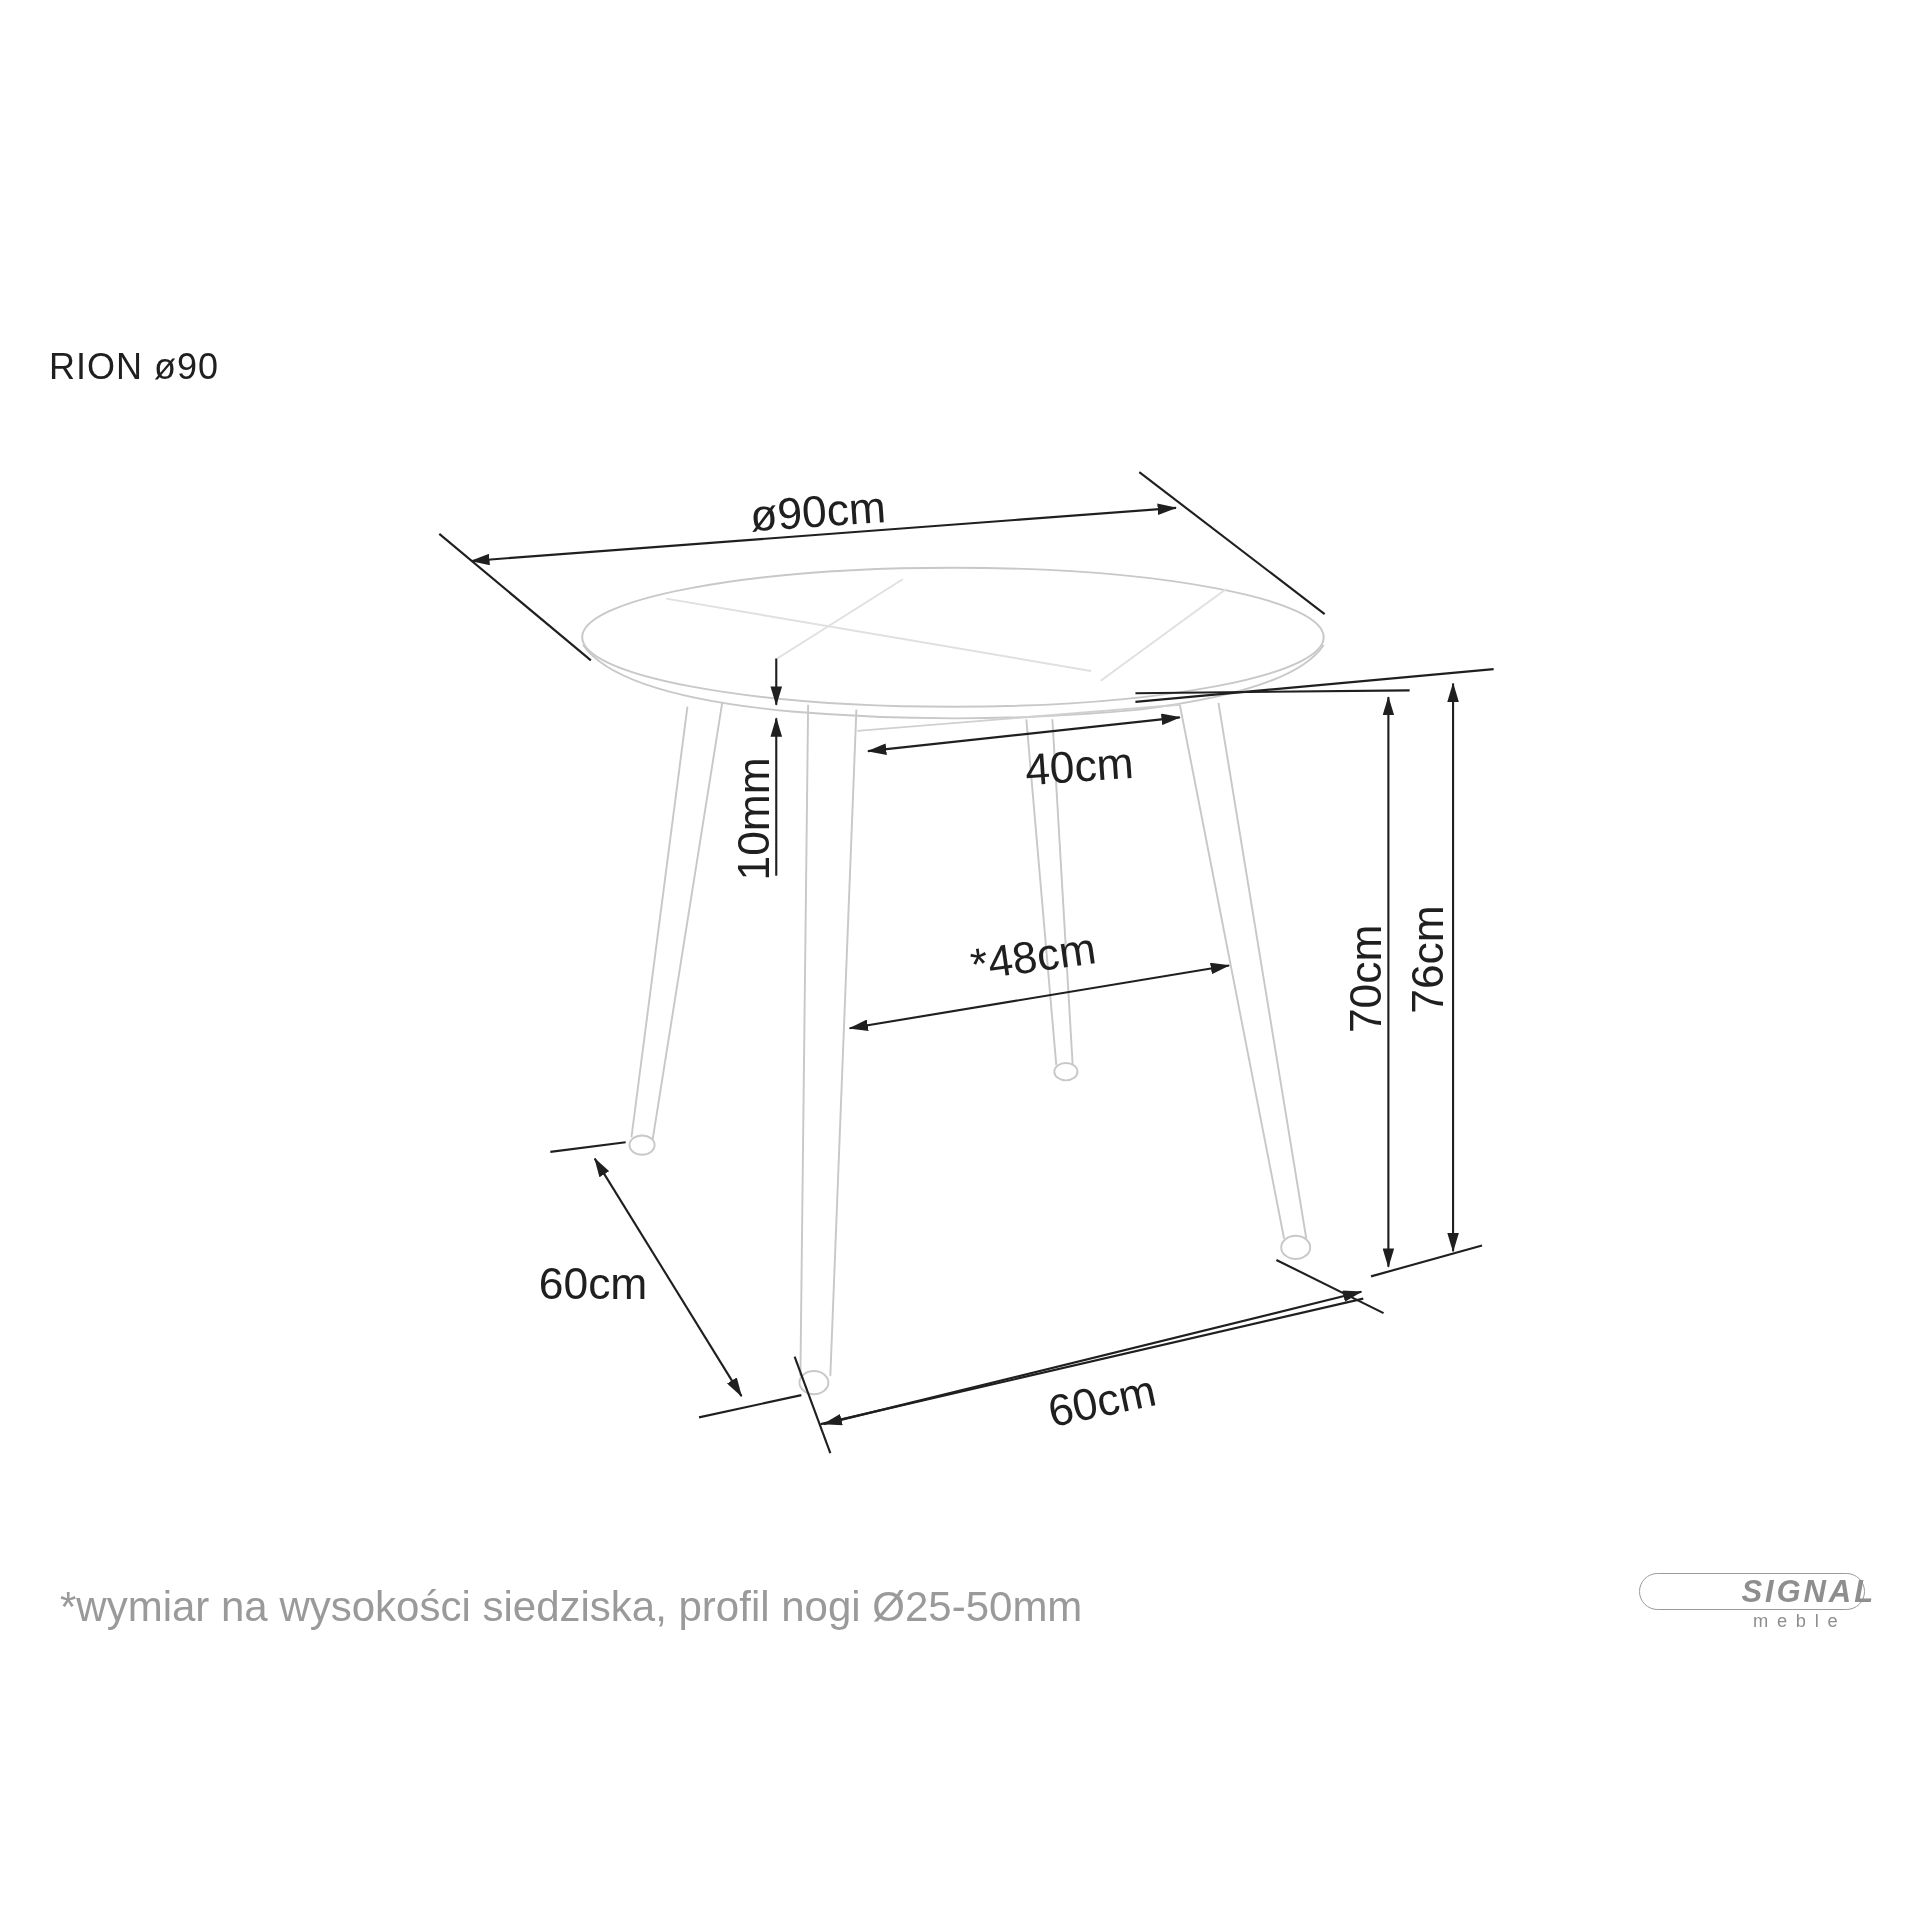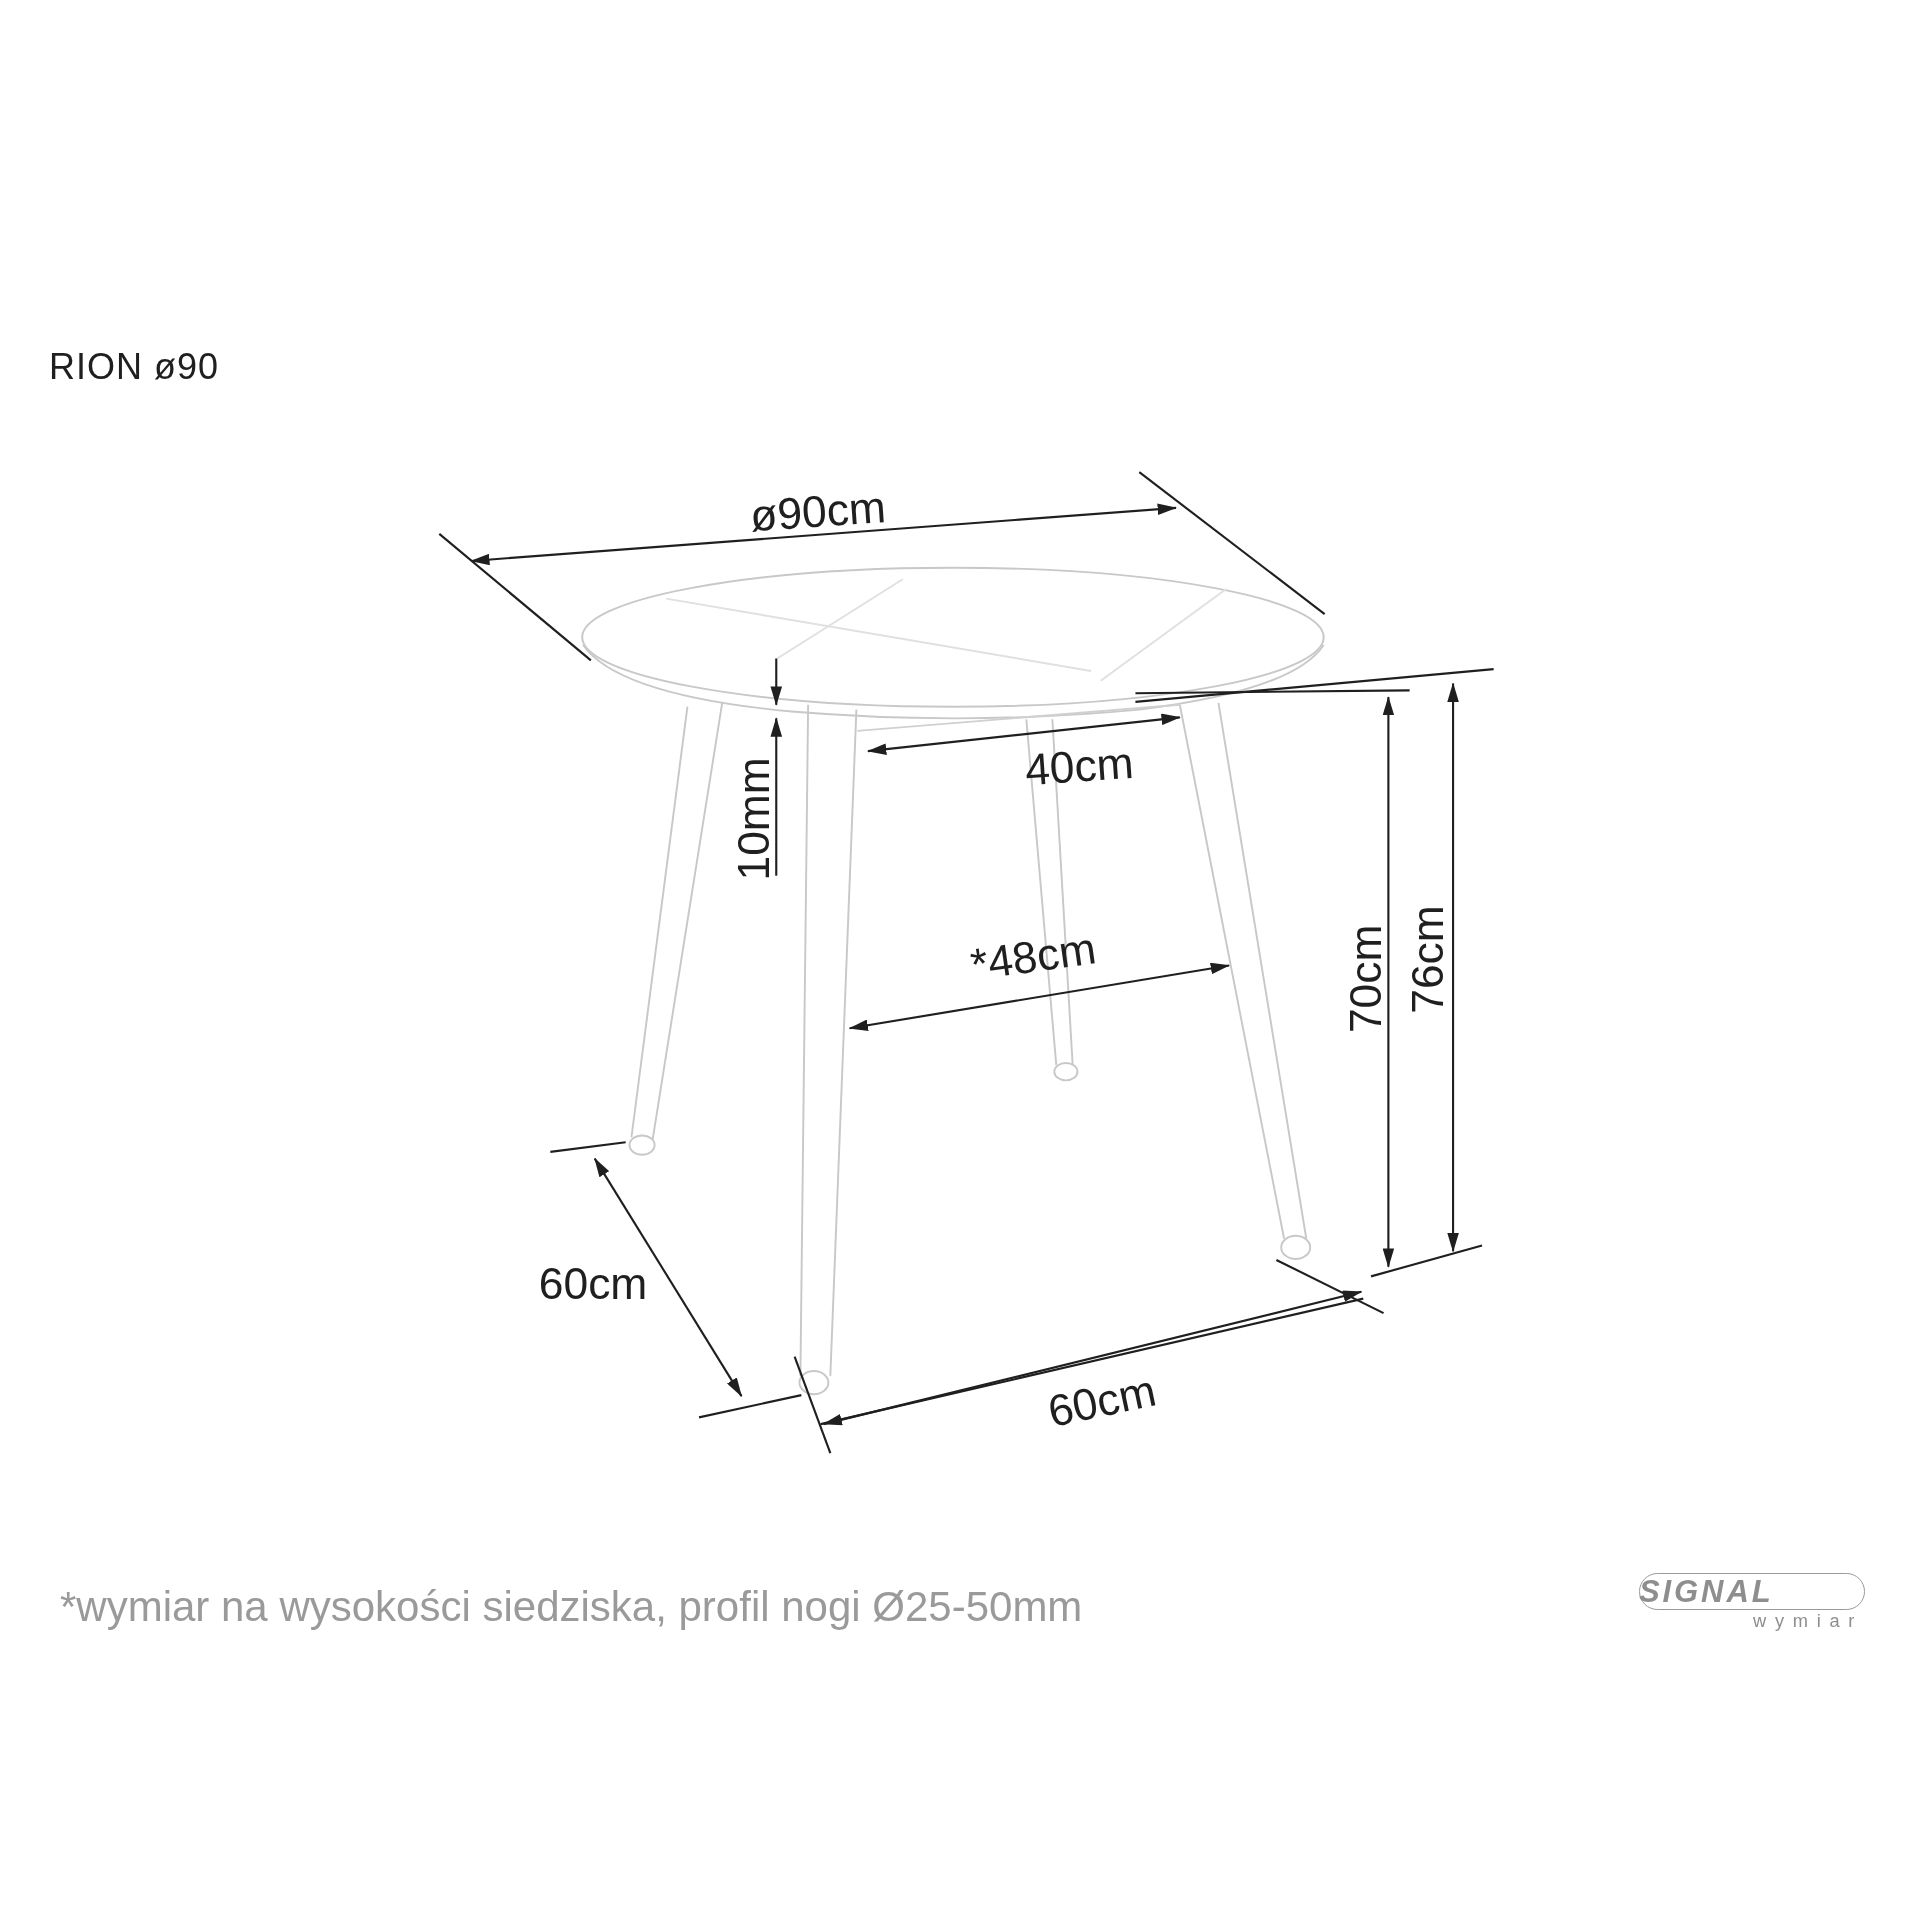--- a/index.html
+++ b/index.html
@@ -6,21 +6,21 @@
   body { width: 1931px; height: 1931px; position: relative; overflow: hidden;
          font-family: "Liberation Sans", sans-serif; }
   .title { position: absolute; left: 49px; top: 346px; font-size: 36px; color: #1f1f1f;
            letter-spacing: 1px; }
   .footnote { position: absolute; left: 60px; top: 1583px; font-size: 42px; color: #9a9a9a; }
   svg.drawing { position: absolute; left: 0; top: 0; }
   .dim-text { font-family: "Liberation Sans", sans-serif; font-size: 46px; fill: #1f1f1f; }
   .logo { position: absolute; left: 1639px; top: 1573px; width: 228px; height: 71px; }
   .logo-pill { position: absolute; left: 0; top: 0; width: 224px; height: 35px;
                border: 1.9px solid #9a9a9a; border-radius: 19.3px; }
-  .logo-word { position: absolute; left: 0; top: 1px; width: 228px; text-align: left;
+  .logo-word { position: absolute; left: 9px; top: 1px; width: 228px; text-align: right;
                font-family: "Liberation Sans", sans-serif; font-weight: bold; font-style: italic;
                font-size: 31px; color: #8e8e8e; letter-spacing: 2.9px; }
   .logo-sub { position: absolute; left: 114px; top: 37px; font-family: "Liberation Sans", sans-serif;
               font-size: 18.3px; color: #8e8e8e; letter-spacing: 8.7px; }
 </style>
 </head>
 <body>
 
 <div class="title">RION ø90</div>
 
@@ -120,15 +120,15 @@
   <text class="dim-text" x="0" y="0" transform="translate(1495 1050) rotate(-90)">76cm</text>
   <text class="dim-text" x="558" y="1345">60cm</text>
   <text class="dim-text" x="1085" y="1465" transform="rotate(-12 1150 1450)">60cm</text>
 </svg>
 
 <div class="footnote">*wymiar na wysokości siedziska, profil nogi Ø25-50mm</div>
 
 <div class="logo">
   <div class="logo-pill"></div>
   <div class="logo-word">SIGNAL</div>
-  <div class="logo-sub">wymiar</div>
+  <div class="logo-sub">meble</div>
 </div>
 
 
 </body></html>

